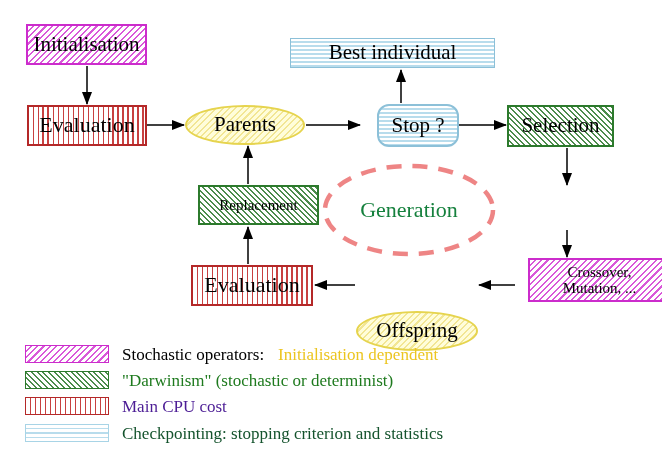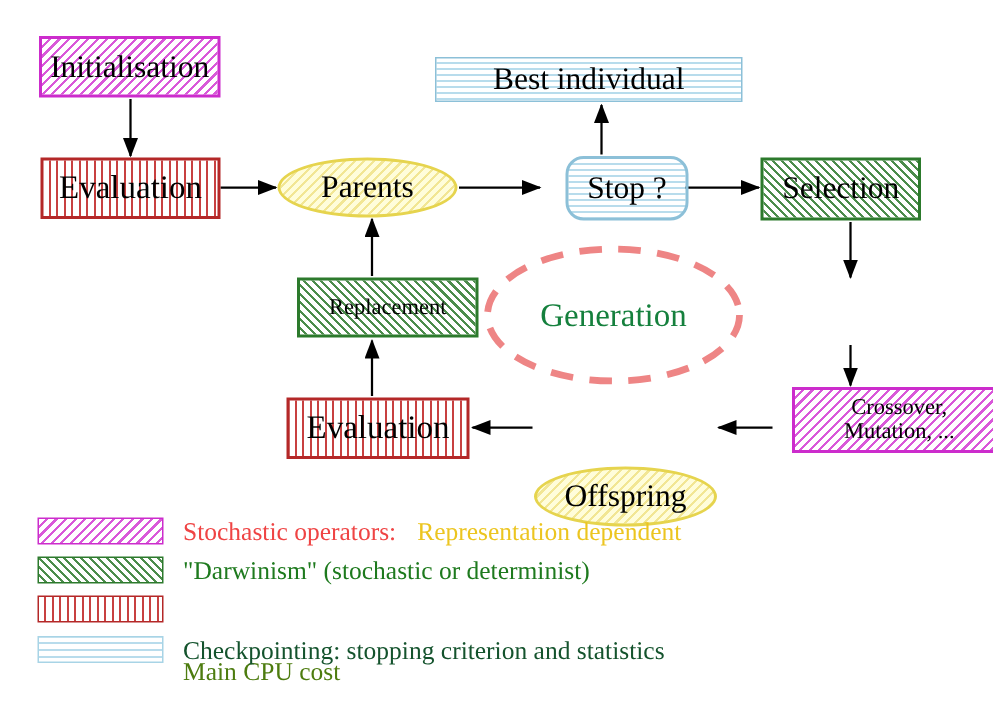--- a/index.html
+++ b/index.html
@@ -63,24 +63,24 @@
     height: 18px;
     box-sizing: border-box;
   }
   .legend-text {
     position: absolute;
     left: 122px;
     font-size: 17px;
     white-space: nowrap;
     line-height: 19px;
   }
-  .t-magenta { color: #ef4444; }
+  .t-magenta { color: #000000; }
   .t-yellow  { color: #ecc520; }
   .t-green   { color: #1e7a1e; }
-  .t-red     { color: #4d7c0f; margin-top: 41px; }
+  .t-red     { color: #4c1d95; }
   .t-cyan    { color: #14532d; }
   .sw-magenta {
     border: 1px solid #cc2ccc;
     background: repeating-linear-gradient(135deg, #ffffff 0px, #ffffff 3px, #d958d9 3px, #d958d9 4.5px);
   }
   .sw-green {
     border: 1px solid #2c7a2c;
     background: repeating-linear-gradient(45deg, #ffffff 0px, #ffffff 2.5px, #4c8c4c 2.5px, #4c8c4c 4px);
   }
   .sw-red {
@@ -141,21 +141,21 @@
   <div class="node stripe-red fs22" style="left:191px; top:265px; width:122px; height:41px;">Evaluation</div>
 
   <div class="node hatch-green fs15" style="left:186px; top:185px; width:121px; height:40px;">Replacement</div>
 
   <div class="generation-label">Generation</div>
 
   <div class="legend">
 
     <div class="legend-swatch sw-magenta" style="top:345px;"></div>
     <div class="legend-text" style="top:345px;">
-      <span class="t-magenta">Stochastic operators:</span><span class="gap"></span><span class="t-yellow">Representation dependent</span>
+      <span class="t-magenta">Stochastic operators:</span><span class="gap"></span><span class="t-yellow">Initialisation dependent</span>
     </div>
 
     <div class="legend-swatch sw-green" style="top:371px;"></div>
     <div class="legend-text t-green" style="top:371px;">"Darwinism" (stochastic or determinist)</div>
 
     <div class="legend-swatch sw-red" style="top:397px;"></div>
     <div class="legend-text t-red" style="top:397px;">Main CPU cost</div>
 
     <div class="legend-swatch sw-cyan" style="top:424px;"></div>
     <div class="legend-text t-cyan" style="top:424px;">Checkpointing: stopping criterion and statistics</div>

